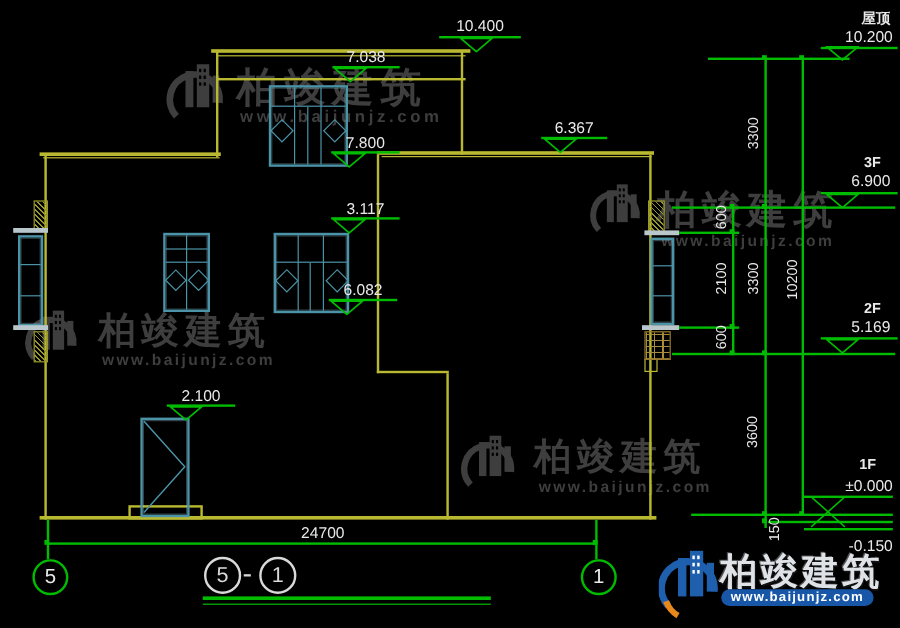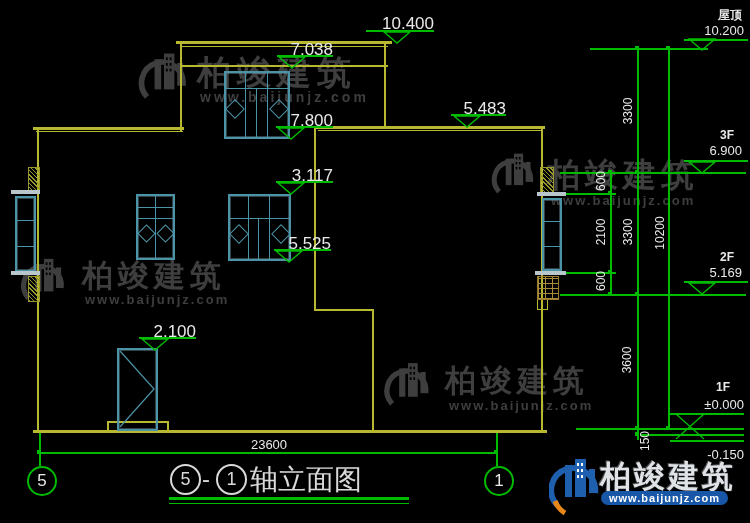--- a/index.html
+++ b/index.html
@@ -16,21 +16,21 @@
          background:repeating-linear-gradient(45deg,#9a9a2c 0,#9a9a2c 1px,transparent 1px,transparent 3px);}
   .brick{position:absolute;border:1px solid #9a7a2c;z-index:2;
          background:repeating-linear-gradient(0deg,#a98c3a 0,#a98c3a 1px,transparent 1px,transparent 5px),
                     repeating-linear-gradient(90deg,#a98c3a 0,#a98c3a 1px,transparent 1px,transparent 7px);}
   
   .wf{position:absolute;border:2px solid var(--tl);box-sizing:border-box;z-index:2;
       box-shadow:inset 0 0 0 1px rgba(140,190,205,.35);}
   .wl{position:absolute;background:var(--tl);}
   .dia{position:absolute;border:1px solid var(--tl);transform:rotate(45deg);}
   
-  .et{position:absolute;color:var(--wh);font-size:17px;text-align:right;white-space:nowrap;z-index:3;}
+  .et{position:absolute;color:var(--wh);font-size:13px;text-align:center;white-space:nowrap;z-index:3;}
   .ft{position:absolute;color:var(--wh);font-size:12px;font-weight:bold;text-align:right;white-space:nowrap;z-index:3;}
   .fv{position:absolute;color:var(--wh);font-size:13px;text-align:right;white-space:nowrap;z-index:3;}
   .bar{position:absolute;height:2px;background:var(--gn);z-index:3;}
   .tri{position:absolute;z-index:3;}
   .vd{position:absolute;color:var(--wh);font-size:12px;white-space:nowrap;z-index:3;
       transform:translate(-50%,-50%) rotate(-90deg);}
   .hd{position:absolute;color:var(--wh);font-size:13px;white-space:nowrap;z-index:3;
       transform:translate(-50%,-50%);}
   
   .bubble{position:absolute;width:26px;height:26px;border:2px solid var(--gn);border-radius:50%;
@@ -166,39 +166,39 @@
   <svg class="tri" style="left:383px;top:31px" width="28" height="13">
       <path d="M1,1 L27,1 L14,12 Z" fill="none" stroke="#00bc00" stroke-width="1.4"></path>
     </svg>
 
   <div class="et" style="left:277px;top:40px;width:56px">7.038</div>
   <div class="bar" style="left:277px;top:55px;width:56px"></div>
   <svg class="tri" style="left:278px;top:56px" width="28" height="13">
       <path d="M1,1 L27,1 L14,12 Z" fill="none" stroke="#00bc00" stroke-width="1.4"></path>
     </svg>
 
-  <div class="et" style="left:451px;top:99px;width:55px">5.483</div>
+  <div class="et" style="left:451px;top:99px;width:55px">6.367</div>
   <div class="bar" style="left:451px;top:114px;width:55px"></div>
   <svg class="tri" style="left:453px;top:115px" width="28" height="13">
       <path d="M1,1 L27,1 L14,12 Z" fill="none" stroke="#00bc00" stroke-width="1.4"></path>
     </svg>
 
   <div class="et" style="left:276px;top:111px;width:57px">7.800</div>
   <div class="bar" style="left:276px;top:126px;width:57px"></div>
   <svg class="tri" style="left:277px;top:127px" width="28" height="13">
       <path d="M1,1 L27,1 L14,12 Z" fill="none" stroke="#00bc00" stroke-width="1.4"></path>
     </svg>
 
   <div class="et" style="left:276px;top:166px;width:57px">3.117</div>
   <div class="bar" style="left:276px;top:181px;width:57px"></div>
   <svg class="tri" style="left:277px;top:182px" width="28" height="13">
       <path d="M1,1 L27,1 L14,12 Z" fill="none" stroke="#00bc00" stroke-width="1.4"></path>
     </svg>
 
-  <div class="et" style="left:274px;top:234px;width:57px">5.525</div>
+  <div class="et" style="left:274px;top:234px;width:57px">6.082</div>
   <div class="bar" style="left:274px;top:249px;width:57px"></div>
   <svg class="tri" style="left:275px;top:250px" width="28" height="13">
       <path d="M1,1 L27,1 L14,12 Z" fill="none" stroke="#00bc00" stroke-width="1.4"></path>
     </svg>
 
   <div class="et" style="left:139px;top:322px;width:57px">2.100</div>
   <div class="bar" style="left:139px;top:337px;width:57px"></div>
   <svg class="tri" style="left:141px;top:338px" width="28" height="13">
       <path d="M1,1 L27,1 L14,12 Z" fill="none" stroke="#00bc00" stroke-width="1.4"></path>
     </svg>
@@ -262,37 +262,36 @@
   <div class="vd" style="left:628px;top:232px">3300</div>
   <div class="vd" style="left:627px;top:360px">3600</div>
   <div class="vd" style="left:645px;top:441px">150</div>
   <div class="vd" style="left:660px;top:233px">10200</div>
 
   <div class="gl" style="left:39px;top:433px;width:1.5px;height:33px"></div>
   <div class="gl" style="left:496px;top:433px;width:1.5px;height:33px"></div>
   <div class="gl" style="left:40px;top:452px;width:457px;height:1.5px"></div>
   <div class="sq" style="left:37px;top:450px"></div>
   <div class="sq" style="left:494px;top:450px"></div>
-  <div class="hd" style="left:269px;top:444px">23600</div>
+  <div class="hd" style="left:269px;top:444px">24700</div>
 
   <div class="bubble" style="left:27px;top:466px">
       <span>5</span>
     </div>
   <div class="bubble" style="left:484px;top:466px">
       <span>1</span>
     </div>
 
   <div class="tcirc" style="left:170px;top:464px">
       <span>5</span>
     </div>
   <div class="ttext" style="left:202px;top:465px;font-size:24px">-</div>
   <div class="tcirc" style="left:216px;top:464px">
       <span>1</span>
     </div>
-  <div class="ttext" style="left:250px;top:461px;font-size:28px">轴立面图</div>
   <div class="gl" style="left:169px;top:497px;width:240px;height:3px"></div>
   <div class="gl" style="left:169px;top:503px;width:240px;height:1px"></div>
 
   <svg class="abs" style="left:549px;top:451px;z-index:5" width="52" height="70" viewBox="0 0 52 70">
     <path d="M8,54 A22,22 0 1 1 46,42" fill="none" stroke="#1e5fae" stroke-width="6"></path>
     <path d="M6,50 A24,24 0 0 0 16,62" fill="none" stroke="#e8881a" stroke-width="5"></path>
     <rect x="16" y="14" width="7" height="32" fill="#1e5fae"></rect>
     <rect x="26" y="8" width="11" height="38" fill="#1e5fae"></rect>
     <rect x="40" y="18" width="6" height="24" fill="#1e5fae"></rect>
     <rect x="28" y="12" width="2" height="3" fill="#fff"></rect>

